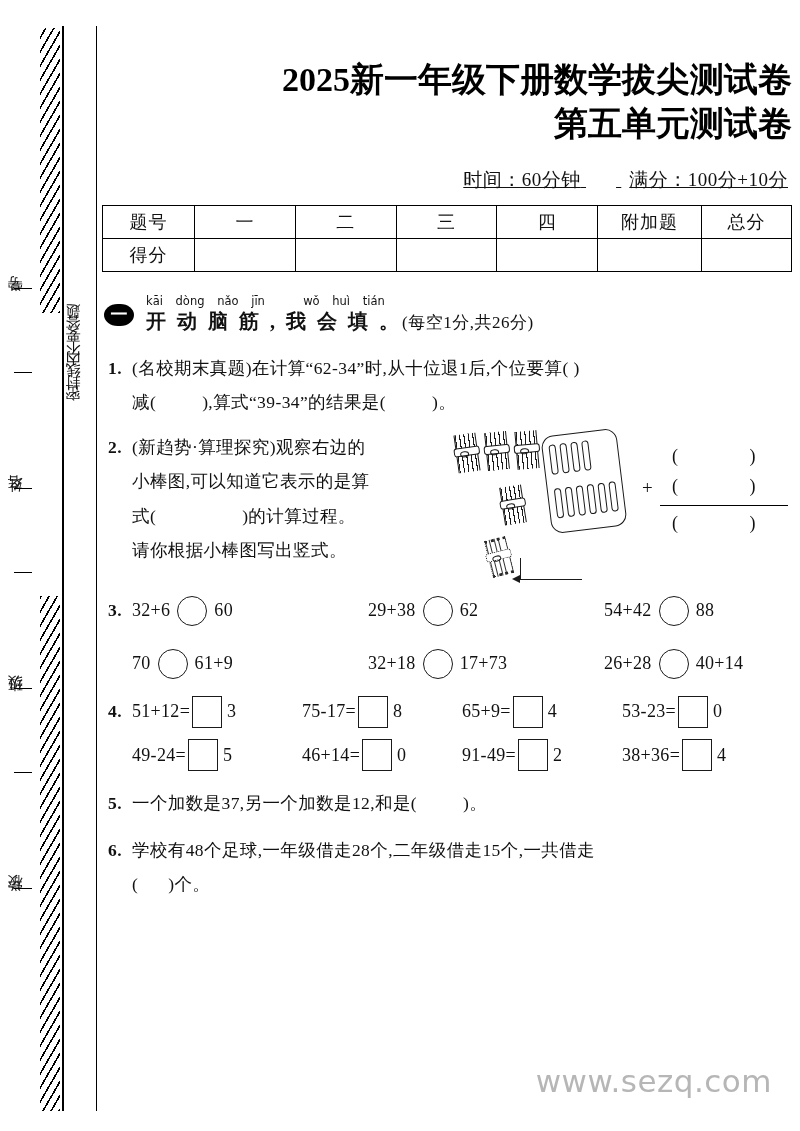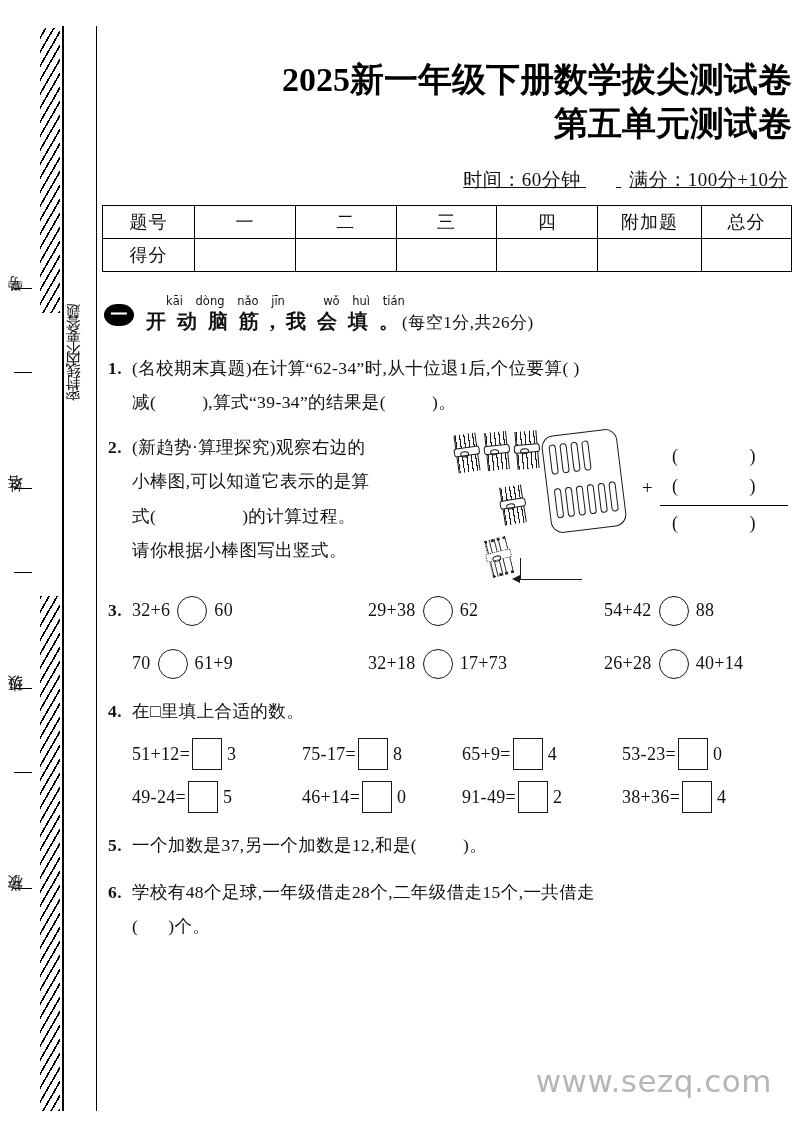--- a/index.html
+++ b/index.html
@@ -148,21 +148,20 @@
     text-align: center;
     line-height: 22px;
   }
   .pinyin-row {
     font-family: "DejaVu Sans", sans-serif;
     font-size: 11.5px;
     letter-spacing: 0px;
     color: #111;
     height: 15px;
     line-height: 15px;
-    margin-left: 20px;
   }
   .pinyin-row .p { display: inline-block; margin-right: 9px; }
   .pinyin-row .pgap { display: inline-block; width: 22px; }
   .sec-title {
     font-size: 20px;
     font-weight: bold;
     letter-spacing: 3px;
     line-height: 1.25;
   }
   .sec-title .points {
@@ -533,21 +532,20 @@
       <div class="cmp">
         <span>26+28</span>
         <span class="circle"></span>
         <span>40+14</span>
       </div>
     </div>
   </div>
 
   <div class="q" id="q4">
     <span class="qnum">4.</span>
-    <div>在□里填上合适的数。</div>
     <div class="box-grid">
       <div class="boxeq">
         <span>51+12=</span>
         <span class="sqbox"></span>
         <span>3</span>
       </div>
       <div class="boxeq">
         <span>75-17=</span>
         <span class="sqbox"></span>
         <span>8</span>

